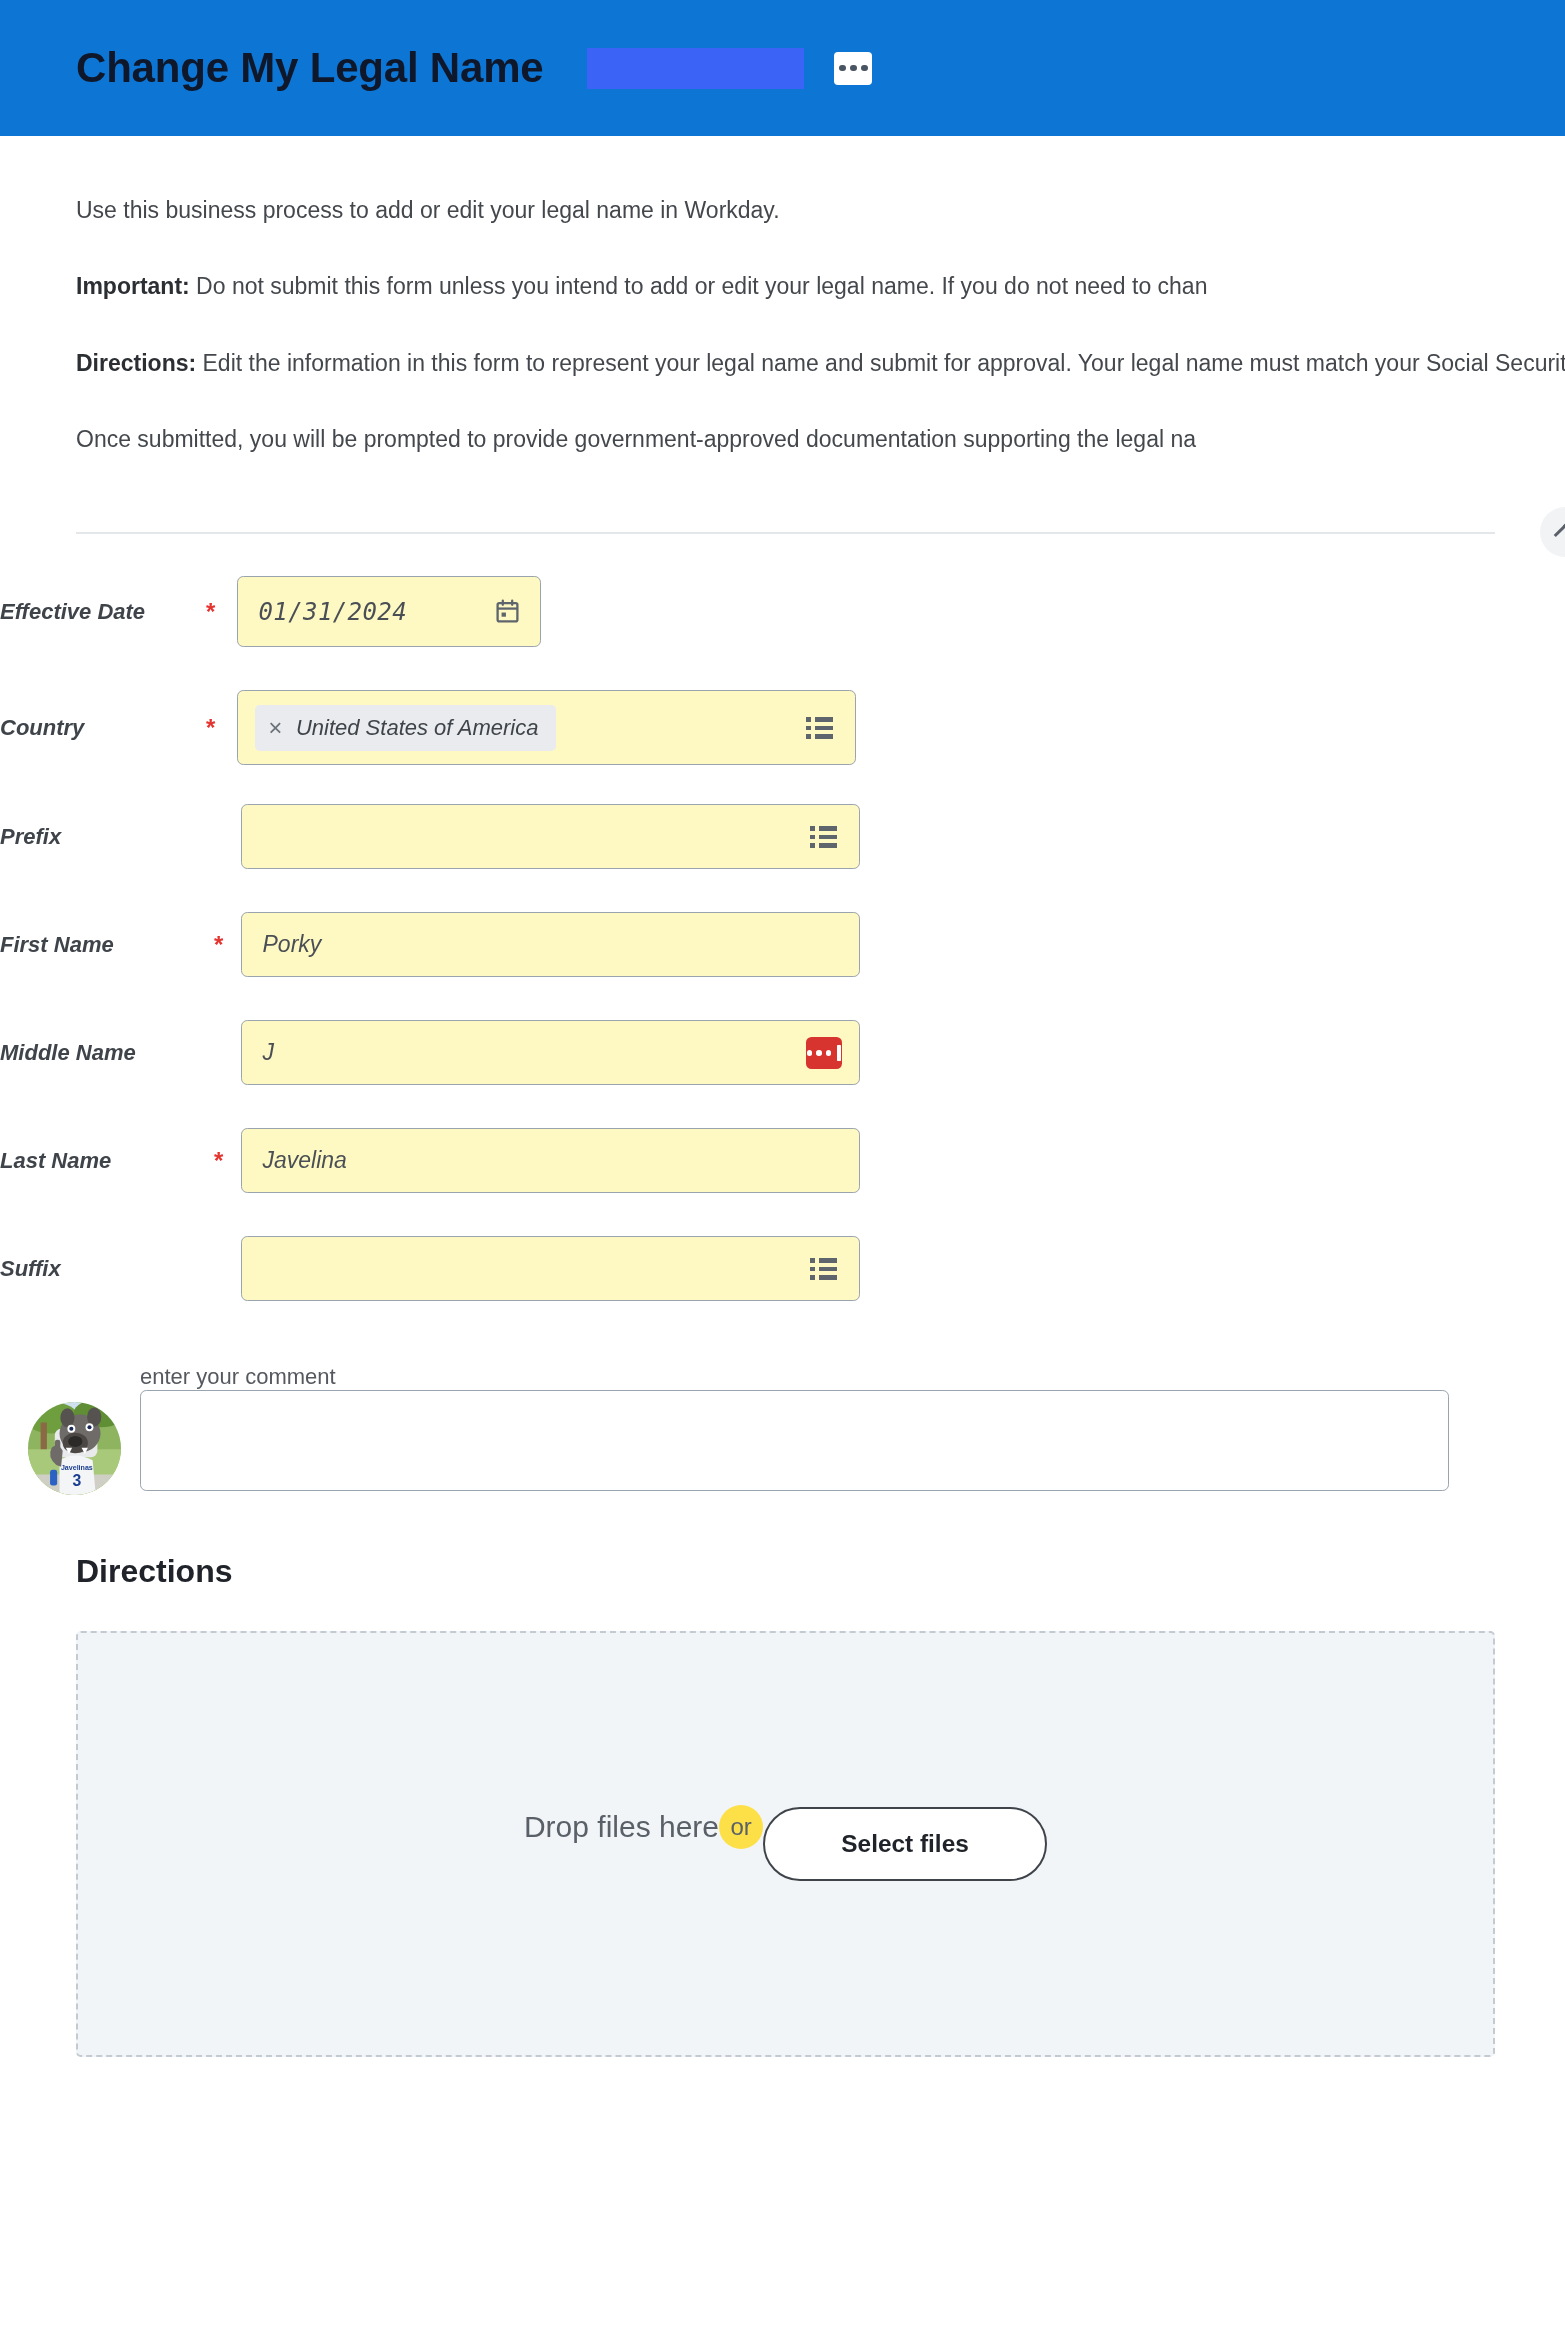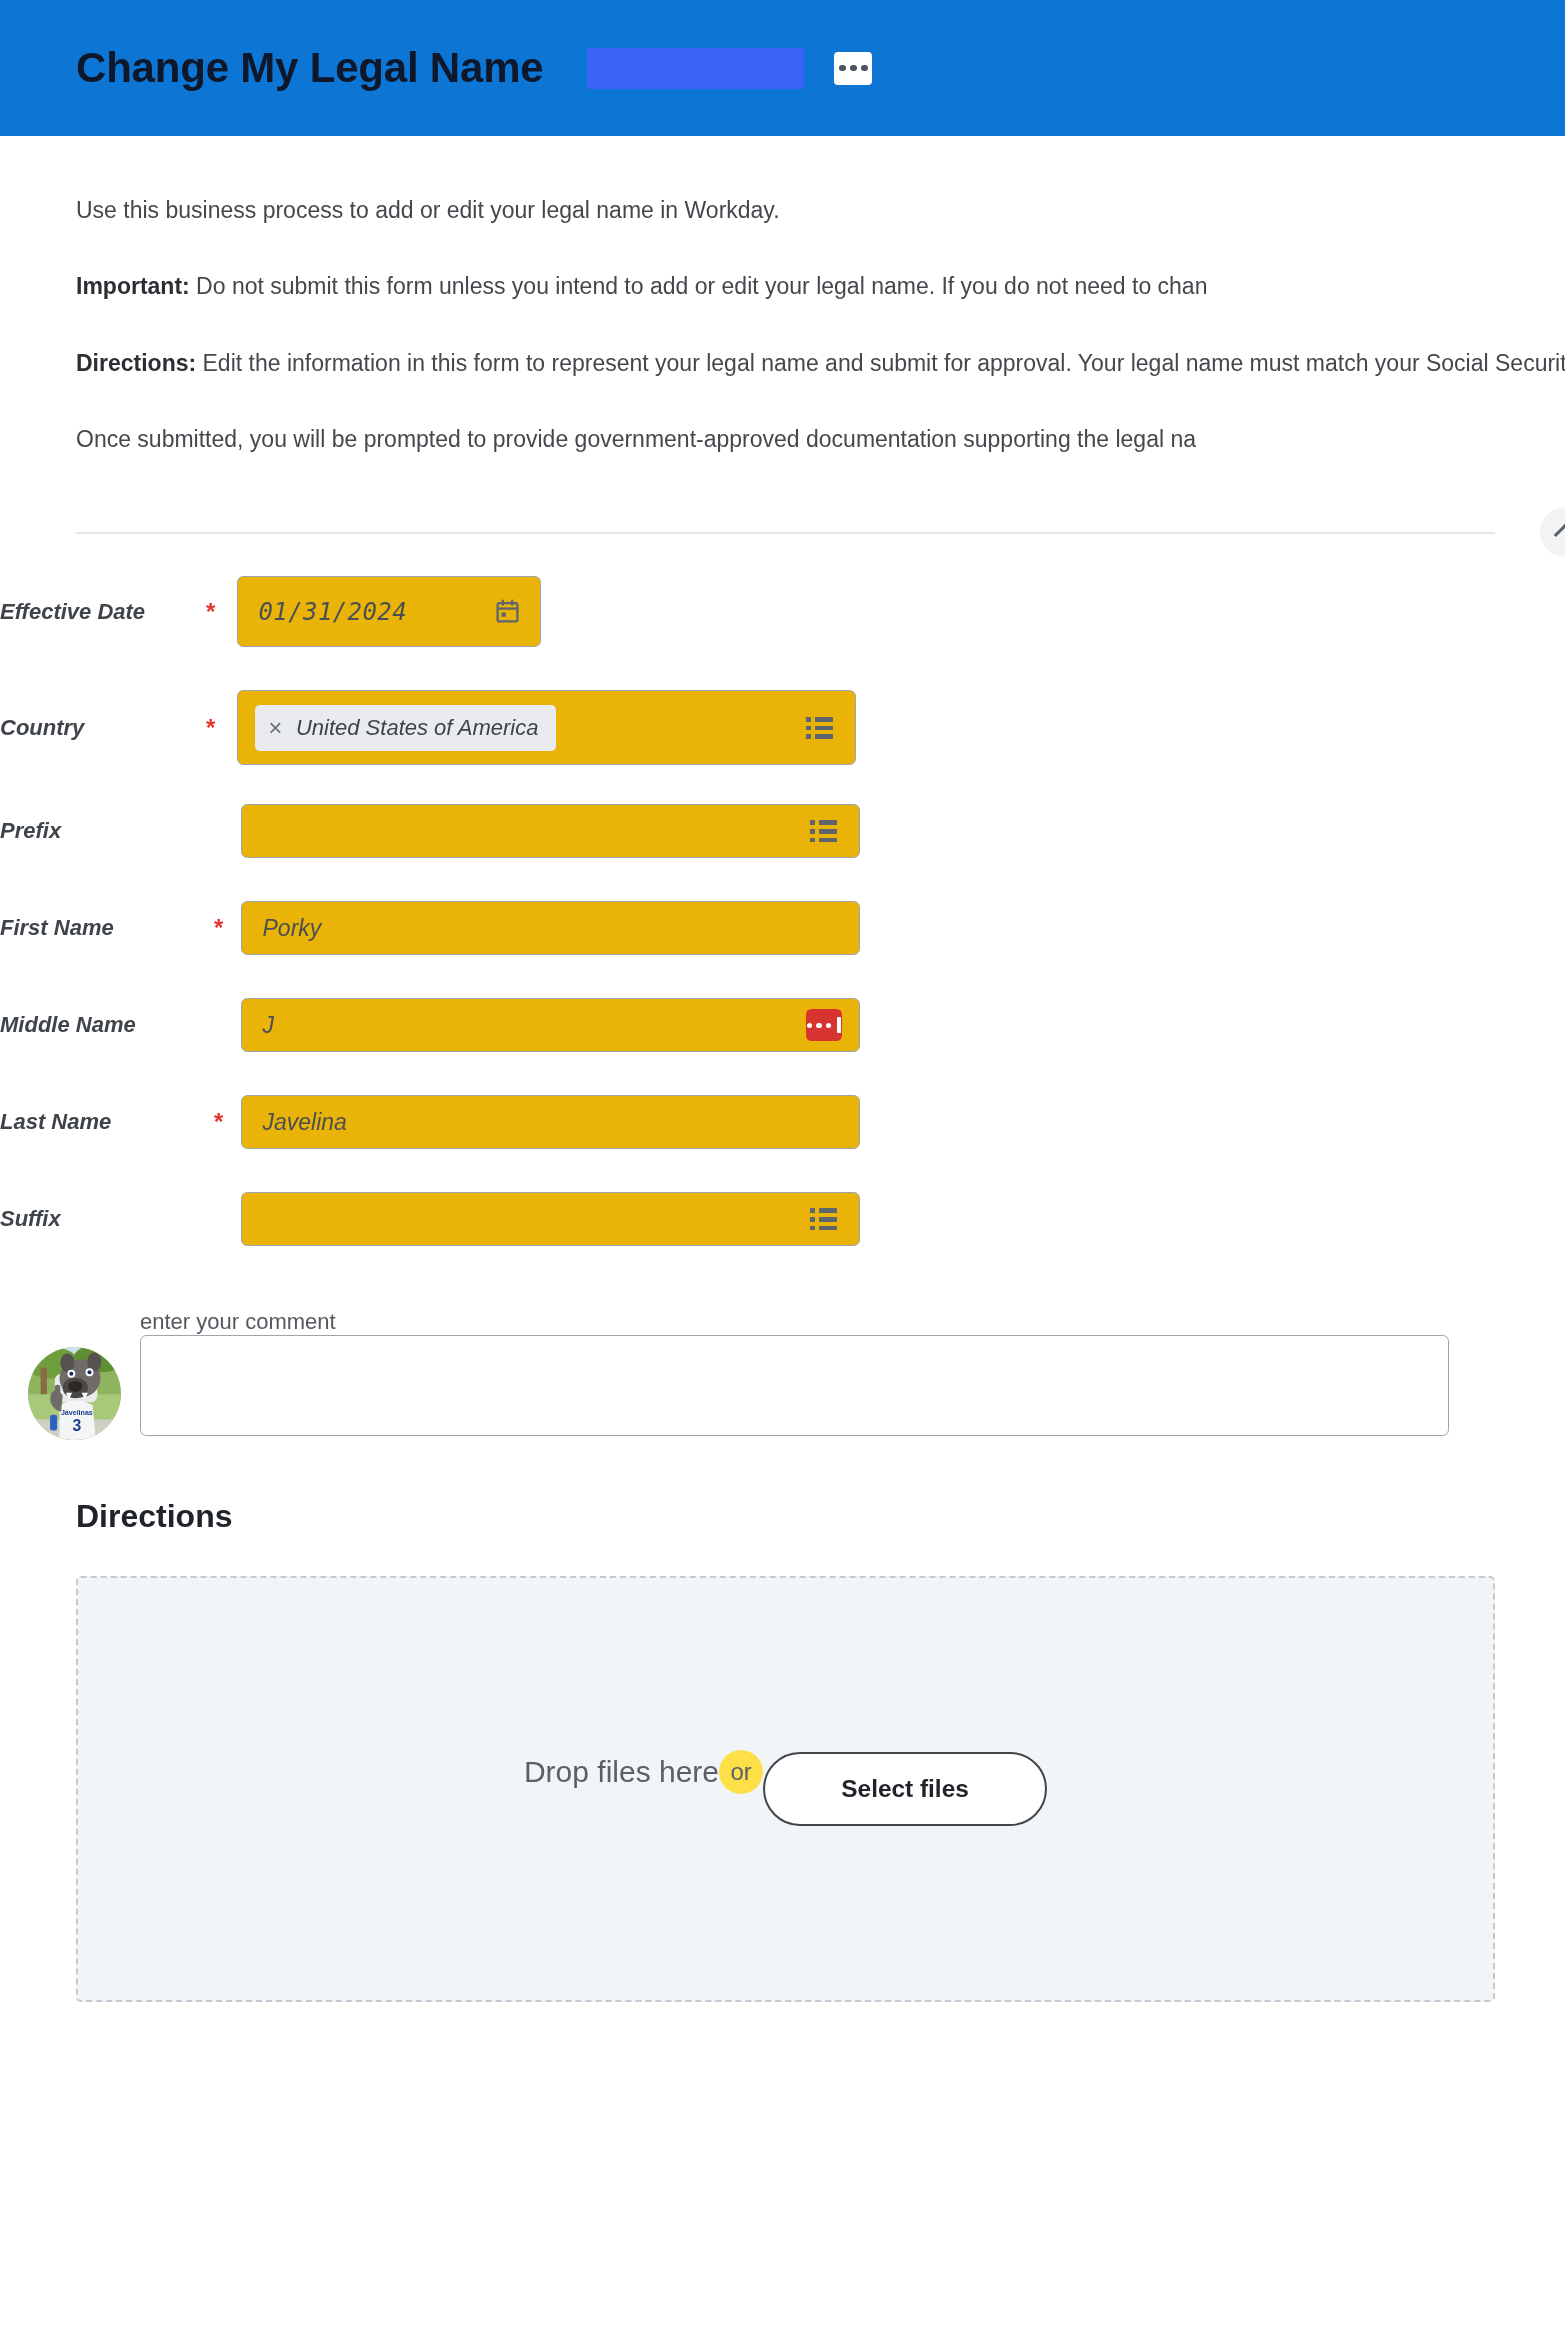--- a/index.html
+++ b/index.html
@@ -136,21 +136,21 @@
 
   
   .grp-a .flabel { width: 205px; }
   .grp-a .req { width: 32px; text-align: left; }
 
   
   .grp-b .flabel { width: 213px; }
   .grp-b .req { width: 28px; text-align: left; }
 
   .finput {
-    background: #eab308;
+    background: #fef9c3;
     border: 1.6px solid #9aa4af;
     border-radius: 6.3px;
     display: flex;
     align-items: center;
     position: relative;
   }
   .finput .val {
     font-size: 23px;
     color: #4a4f55;
     padding-left: 20.5px;
@@ -237,21 +237,21 @@
   }
   .pill .ptext {
     font-size: 22px;
     color: #3f444a;
     white-space: nowrap;
   }
 
   
   .w-date   { width: 304px; height: 71px; }
   .w-country{ width: 619px; height: 75px; }
-  .w-name   { width: 619px; height: 54px; }
+  .w-name   { width: 619px; height: 65px; }
 
   .sp-a { height: 43px; }
   .sp-b { height: 39px; }
   .sp-c { height: 43px; }
 
   
   .comment-block {
     display: flex;
     align-items: flex-start;
     margin-top: 63px;

